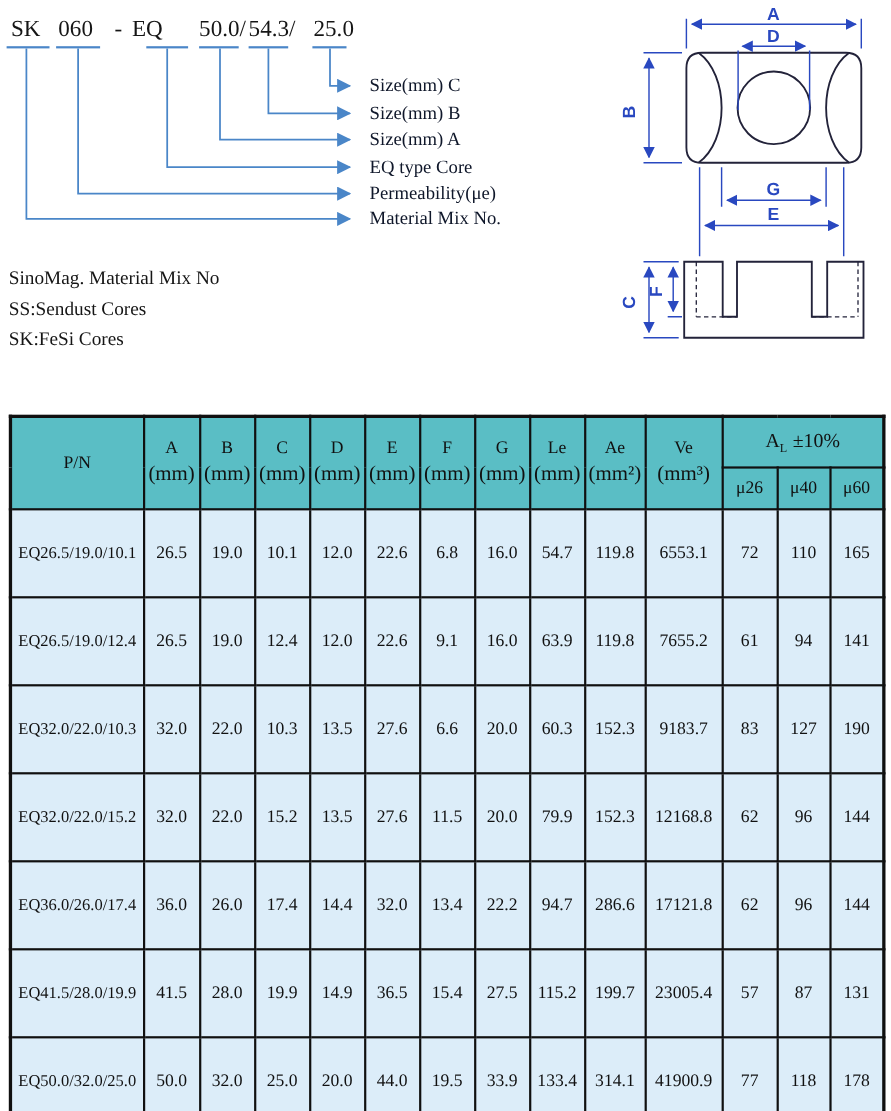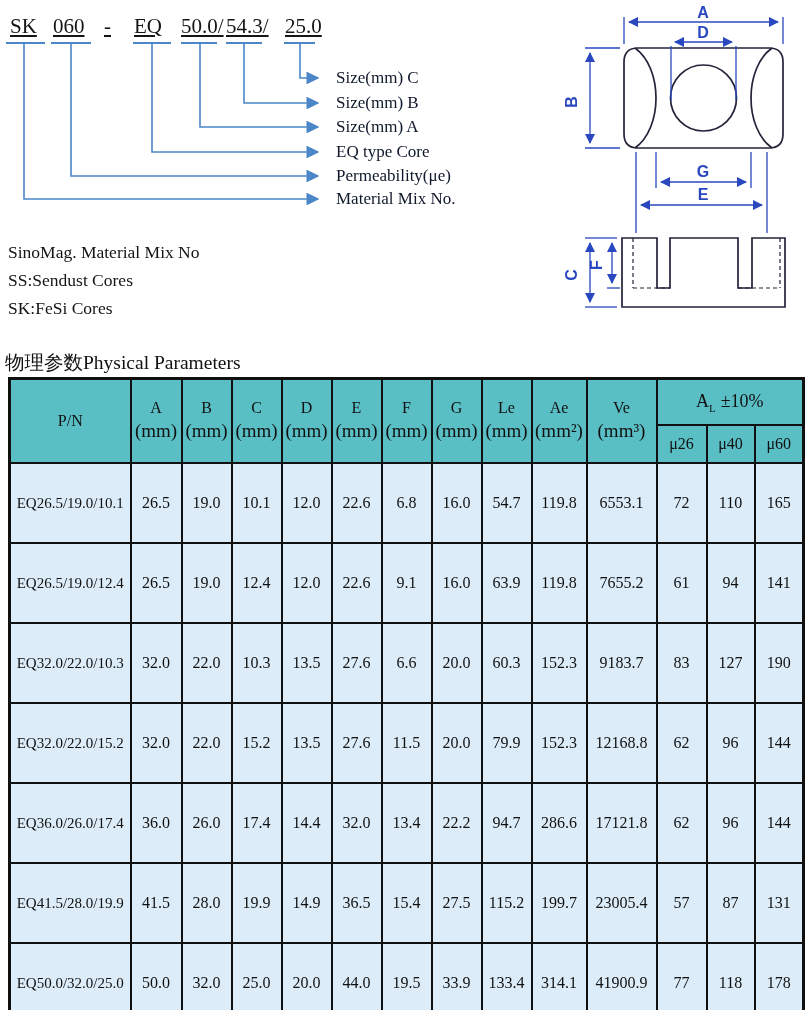--- a/index.html
+++ b/index.html
@@ -1,20 +1,20 @@
 <!DOCTYPE html>
 <html><head>
 <meta charset="utf-8">
 <style>
   html,body{margin:0;padding:0;background:#ffffff;}
   #page{position:relative;width:810px;height:1010px;background:#ffffff;overflow:hidden;
         font-family:"Liberation Serif","DejaVu Serif",serif;color:#111;}
 
   
-  .pn-seg{position:absolute;top:14px;font-size:21px;color:#151515;white-space:nowrap;text-decoration:underline;}
+  .pn-seg{position:absolute;top:14px;font-size:21px;color:#151515;white-space:nowrap;}
   .pn-underline{position:absolute;top:42px;height:2px;background:#4a86c8;}
   #pn-tree{position:absolute;left:0;top:0;}
   .pn-label{position:absolute;left:336px;height:22px;font-size:17px;color:#0f172a;white-space:nowrap;}
 
   
   .note-line{position:absolute;left:8px;font-size:17.5px;color:#151515;white-space:nowrap;margin-top:16px;}
 
   
   #core-diagram{position:absolute;left:565px;top:5px;}
   .outline{fill:none;stroke:#23233a;stroke-width:1.7;}
@@ -39,21 +39,21 @@
   .al-tol{margin-left:5px;}
 </style>
 </head>
 <body>
 
 <div id="page">
 
   <span class="pn-seg" style="left:10px">SK</span>
   <span class="pn-seg" style="left:53px">060</span>
   <span class="pn-seg" style="left:104px">-</span>
-  <span class="pn-seg" style="left:134px">EQ</span>
+  <span class="pn-seg" style="left:120px">EQ</span>
   <span class="pn-seg" style="left:181px">50.0/</span>
   <span class="pn-seg" style="left:226px">54.3/</span>
   <span class="pn-seg" style="left:285px">25.0</span>
 
   <div class="pn-underline" style="left:6px;width:39px"></div>
   <div class="pn-underline" style="left:51px;width:40px"></div>
   <div class="pn-underline" style="left:133px;width:38px"></div>
   <div class="pn-underline" style="left:181px;width:36px"></div>
   <div class="pn-underline" style="left:226px;width:36px"></div>
   <div class="pn-underline" style="left:284px;width:31px"></div>
@@ -137,21 +137,20 @@
       <path d="M52,233 H20"></path>
         <path d="M52,302 H20"></path>
       <path d="M25,238 V297" marker-start="url(#dimS)" marker-end="url(#dimE)"></path>
       <path d="M55,283 H42"></path>
       <path d="M47,238 V278" marker-start="url(#dimS)" marker-end="url(#dimE)"></path>
     </g>
     <text class="dim-label" x="12" y="270" text-anchor="middle" transform="rotate(-90 12 270)">C</text>
     <text class="dim-label" x="37" y="260" text-anchor="middle" transform="rotate(-90 37 260)">F</text>
   </svg>
 
-  <div id="table-title">物理参数Physical Parameters</div>
 
   <table id="params-table">
     <colgroup>
       <col style="width:121px">
         <col style="width:51px">
         <col style="width:50px">
         <col style="width:50px">
       <col style="width:50px">
         <col style="width:50px">
         <col style="width:50px">

